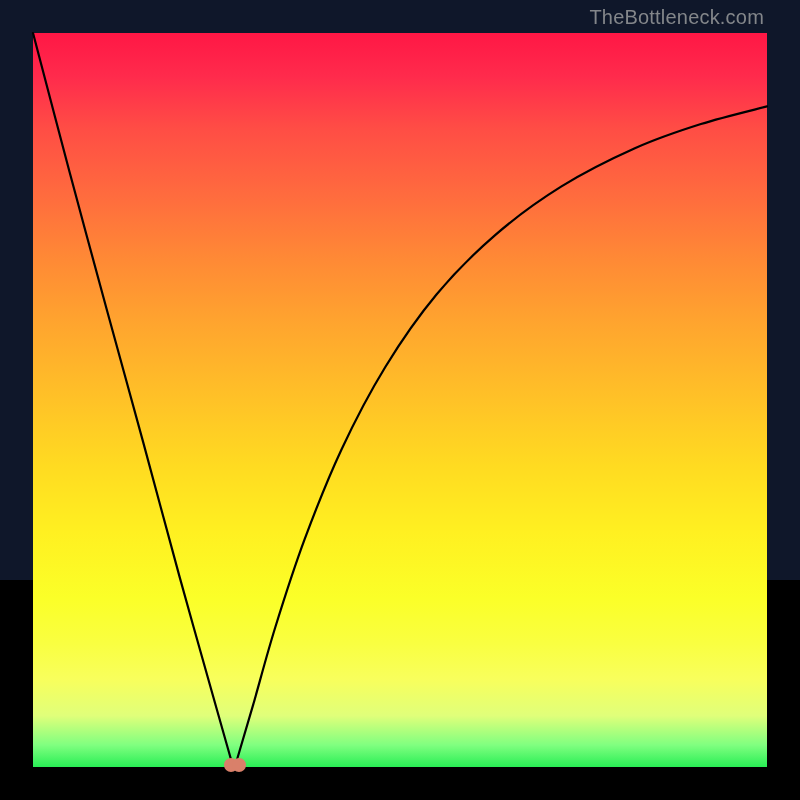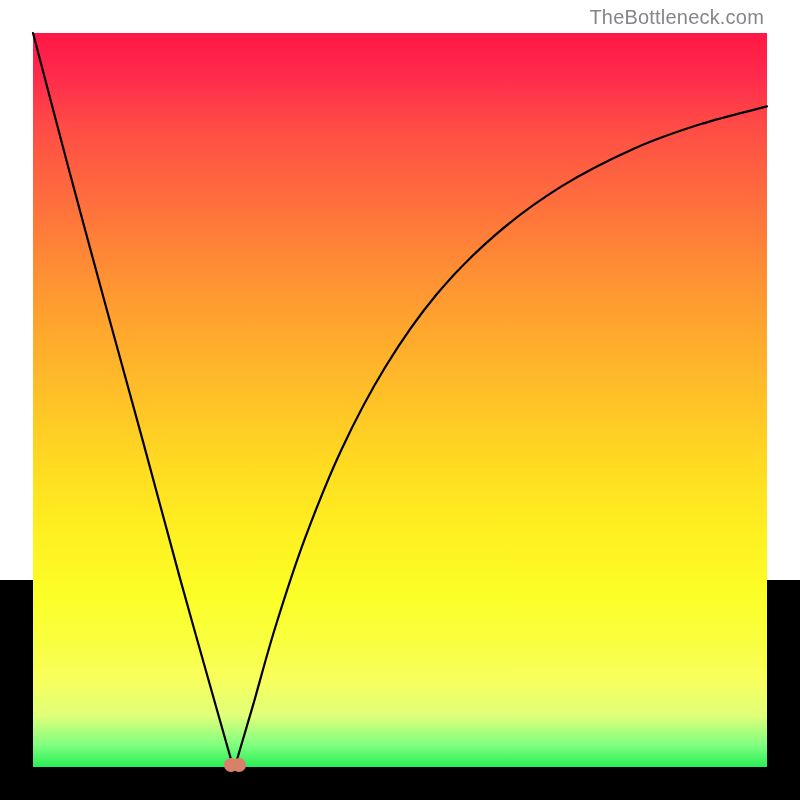--- a/index.html
+++ b/index.html
@@ -9,21 +9,21 @@
     height: 800px;
     background: #000;
     overflow: hidden;
   }
   .frame {
     position: absolute;
     top: 0;
     left: 0;
     width: 800px;
     height: 580px;
-    background: #ffffff;
+    background: #0f172a;
   }
   .plot-area {
     position: absolute;
     top: 33px;
     left: 33px;
     width: 734px;
     height: 734px;
     background: linear-gradient(
       to bottom,
       #ff1745 0%,

